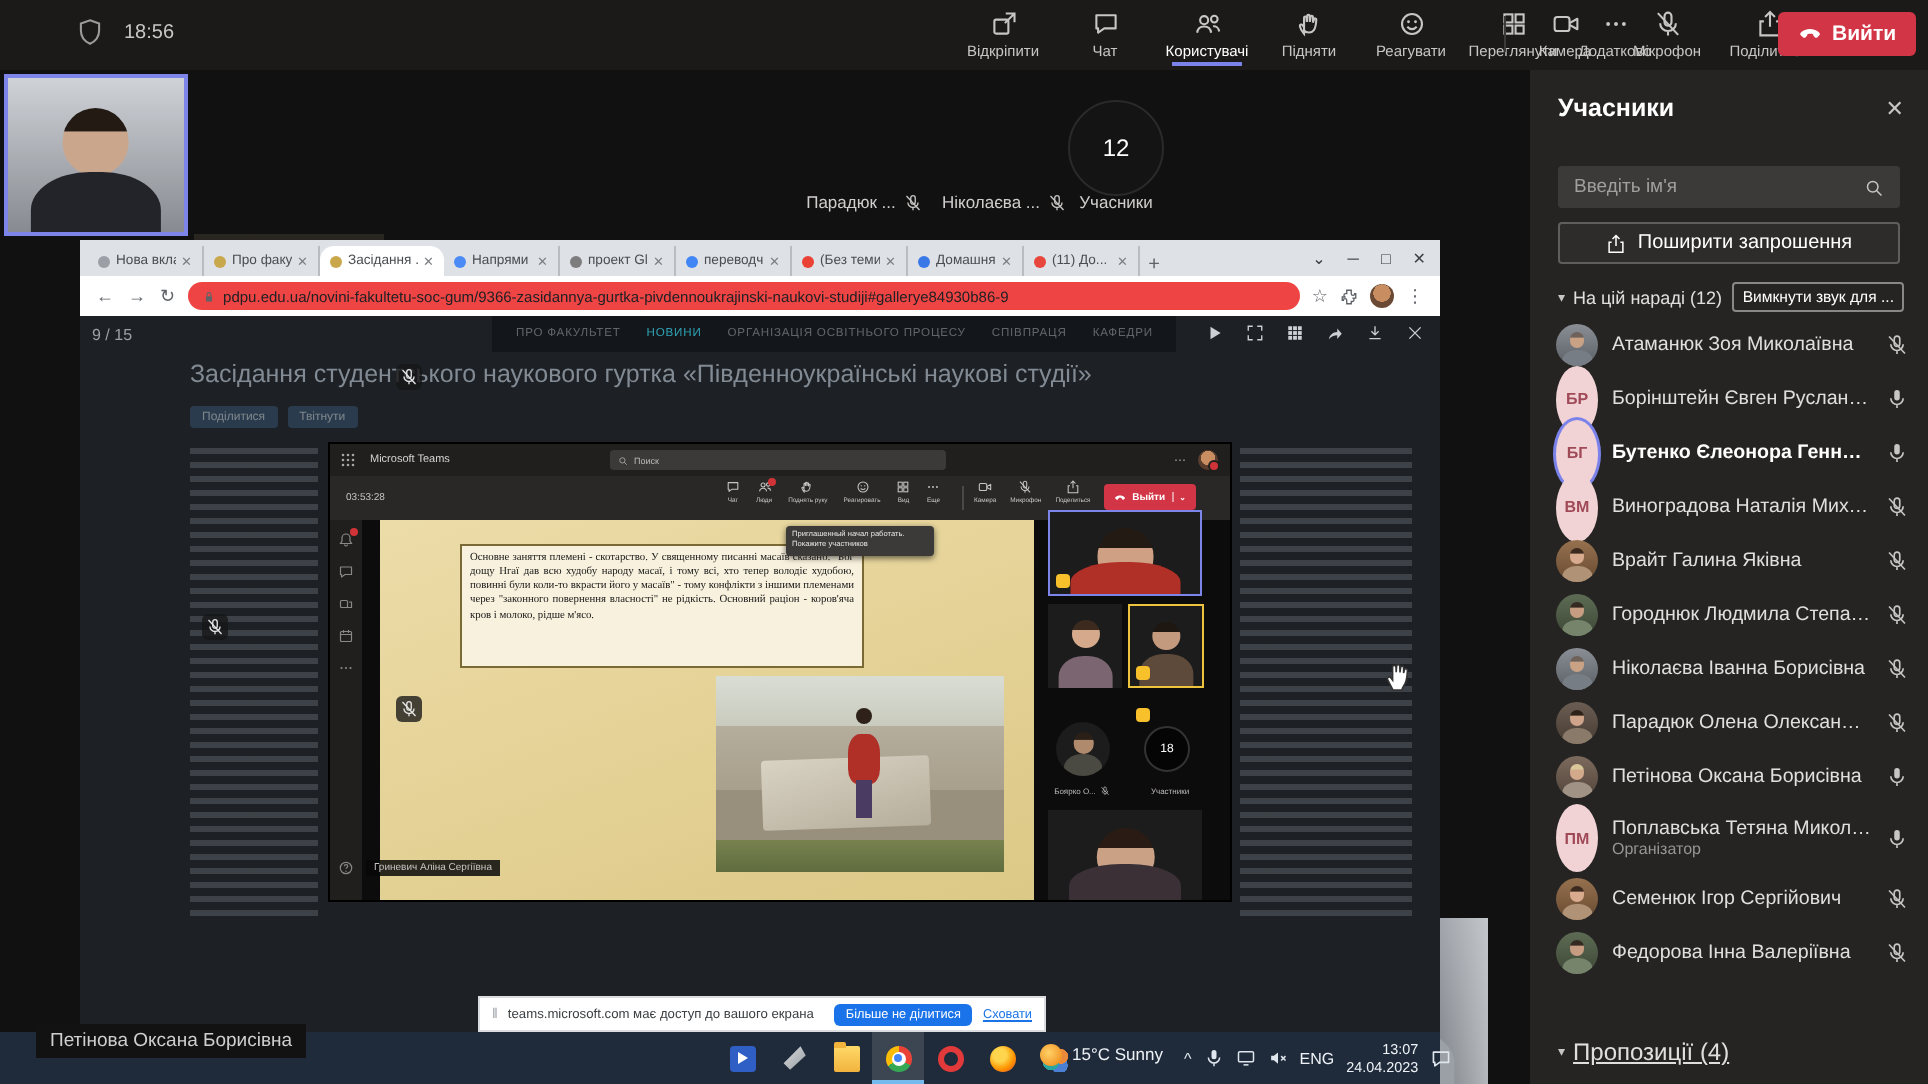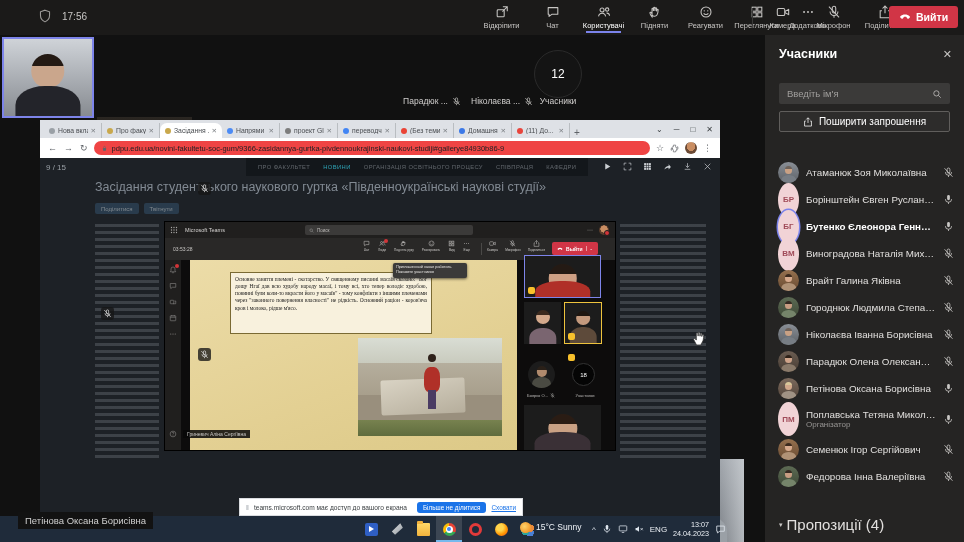--- a/index.html
+++ b/index.html
@@ -164,21 +164,21 @@
   .p-init{width:21px;height:34px;border-radius:50%;background:#f1d3d6;color:#a04a58;font-size:8px;font-weight:bold;
     display:flex;align-items:center;justify-content:center;flex:0 0 auto;}
   .p-photo{width:21px;height:21px;border-radius:50%;overflow:hidden;flex:0 0 auto;}
   .p-meta{flex:1;min-width:0;display:flex;flex-direction:column;line-height:1.15;}
   .p-name{font-size:9.8px;color:#e1dfdd;white-space:nowrap;overflow:hidden;text-overflow:ellipsis;}
   .p-name.bold{font-weight:bold;color:#fff;}
   .p-sub{font-size:8px;color:#979593;}
   .p-mic{width:11px;height:11px;color:#c8c6c4;flex:0 0 auto;}
   .sugg{position:absolute;left:14px;bottom:9px;display:flex;gap:4px;align-items:center;}
   .sugg .car{font-size:7px;color:#c8c6c4;}
-  .sugg .sl{font-size:15px;color:#e1dfdd;}
+  .sugg .sl{font-size:12px;color:#e1dfdd;text-decoration:underline;}
 
   
   .taskbar{position:absolute;left:0;top:516px;width:720px;height:26px;background:#1f2b3a;z-index:30;}
   .namechip{position:absolute;left:18px;top:512px;background:#121212;color:#cfcfcf;font-size:9.5px;
     padding:3px 7px;z-index:40;white-space:nowrap;}
   .apps{position:absolute;left:358px;top:0;height:26px;display:flex;}
   .app{width:26px;height:26px;display:flex;align-items:center;justify-content:center;cursor:pointer;position:relative;}
   .app.active{background:rgba(255,255,255,.13);box-shadow:inset 0 -2px 0 #76b9ed;}
   .appic{width:13px;height:13px;position:relative;}
   .a-movies{background:#2f5fc4;border-radius:2px;}
@@ -208,21 +208,21 @@
 <body>
 
 <div class="screen">
 
   <div class="topbar">
     <span class="shield" id="shield-slot">
         <svg viewBox="0 0 16 16" stroke-width="1.2" xmlns="http://www.w3.org/2000/svg">
           <path d="M8 1.3l5.2 1.9v3.9c0 3.8-2.3 6.3-5.2 7.6C5.1 13.4 2.8 10.9 2.8 7.1V3.2z" fill="none" stroke="currentColor"></path>
         </svg>
       </span>
-    <span class="mclock">17:56</span>
+    <span class="mclock">18:56</span>
     <div class="tbc" id="tb-center">
         <div class="tb-btn">
           <span class="ic">
             <svg viewBox="0 0 16 16" stroke-width="1.2" xmlns="http://www.w3.org/2000/svg">
               <rect x="2.5" y="5.5" width="8" height="8" rx="1" fill="none" stroke="currentColor"></rect>
               <path d="M9 2h5v5M14 2L8.5 7.5" fill="none" stroke="currentColor"></path>
             </svg>
           </span>
           <span class="lbl">Відкріпити</span>
         </div>
@@ -783,20 +783,25 @@
     </div>
     <div class="sb-invite">
       <span class="ic" id="invite-ic">
           <svg viewBox="0 0 16 16" stroke-width="1.2" xmlns="http://www.w3.org/2000/svg">
             <path d="M4.5 6.5h-2v8h11v-8h-2" fill="none" stroke="currentColor"></path>
             <path d="M8 1.5v8M5.2 4L8 1.2 10.8 4" fill="none" stroke="currentColor"></path>
           </svg>
         </span>
       <span>Поширити запрошення</span>
     </div>
+    <div class="sb-sect">
+      <span class="car">▾</span>
+      <span class="sl">На цій нараді (12)</span>
+      <button class="sb-mute">Вимкнути звук для ...</button>
+    </div>
     <div class="plist" id="plist">
         <div class="p-row">
           <span class="p-photo face" style="--bg1:#8a8f96;--bg2:#5b6066;--skin:#c9a184;--hair:#6e625a;--shirt:#777d84"></span>
           <span class="p-meta">
             <span class="p-name">Атаманюк Зоя Миколаївна</span>
           </span>
           <span class="p-mic">
             <svg viewBox="0 0 16 16" stroke-width="1.2" xmlns="http://www.w3.org/2000/svg">
               <rect x="6" y="1.5" width="4" height="7.5" rx="2" fill="none" stroke="currentColor"></rect>
               <path d="M3.5 7.5a4.5 4.5 0 0 0 9 0M8 12v2.5" fill="none" stroke="currentColor"></path>

